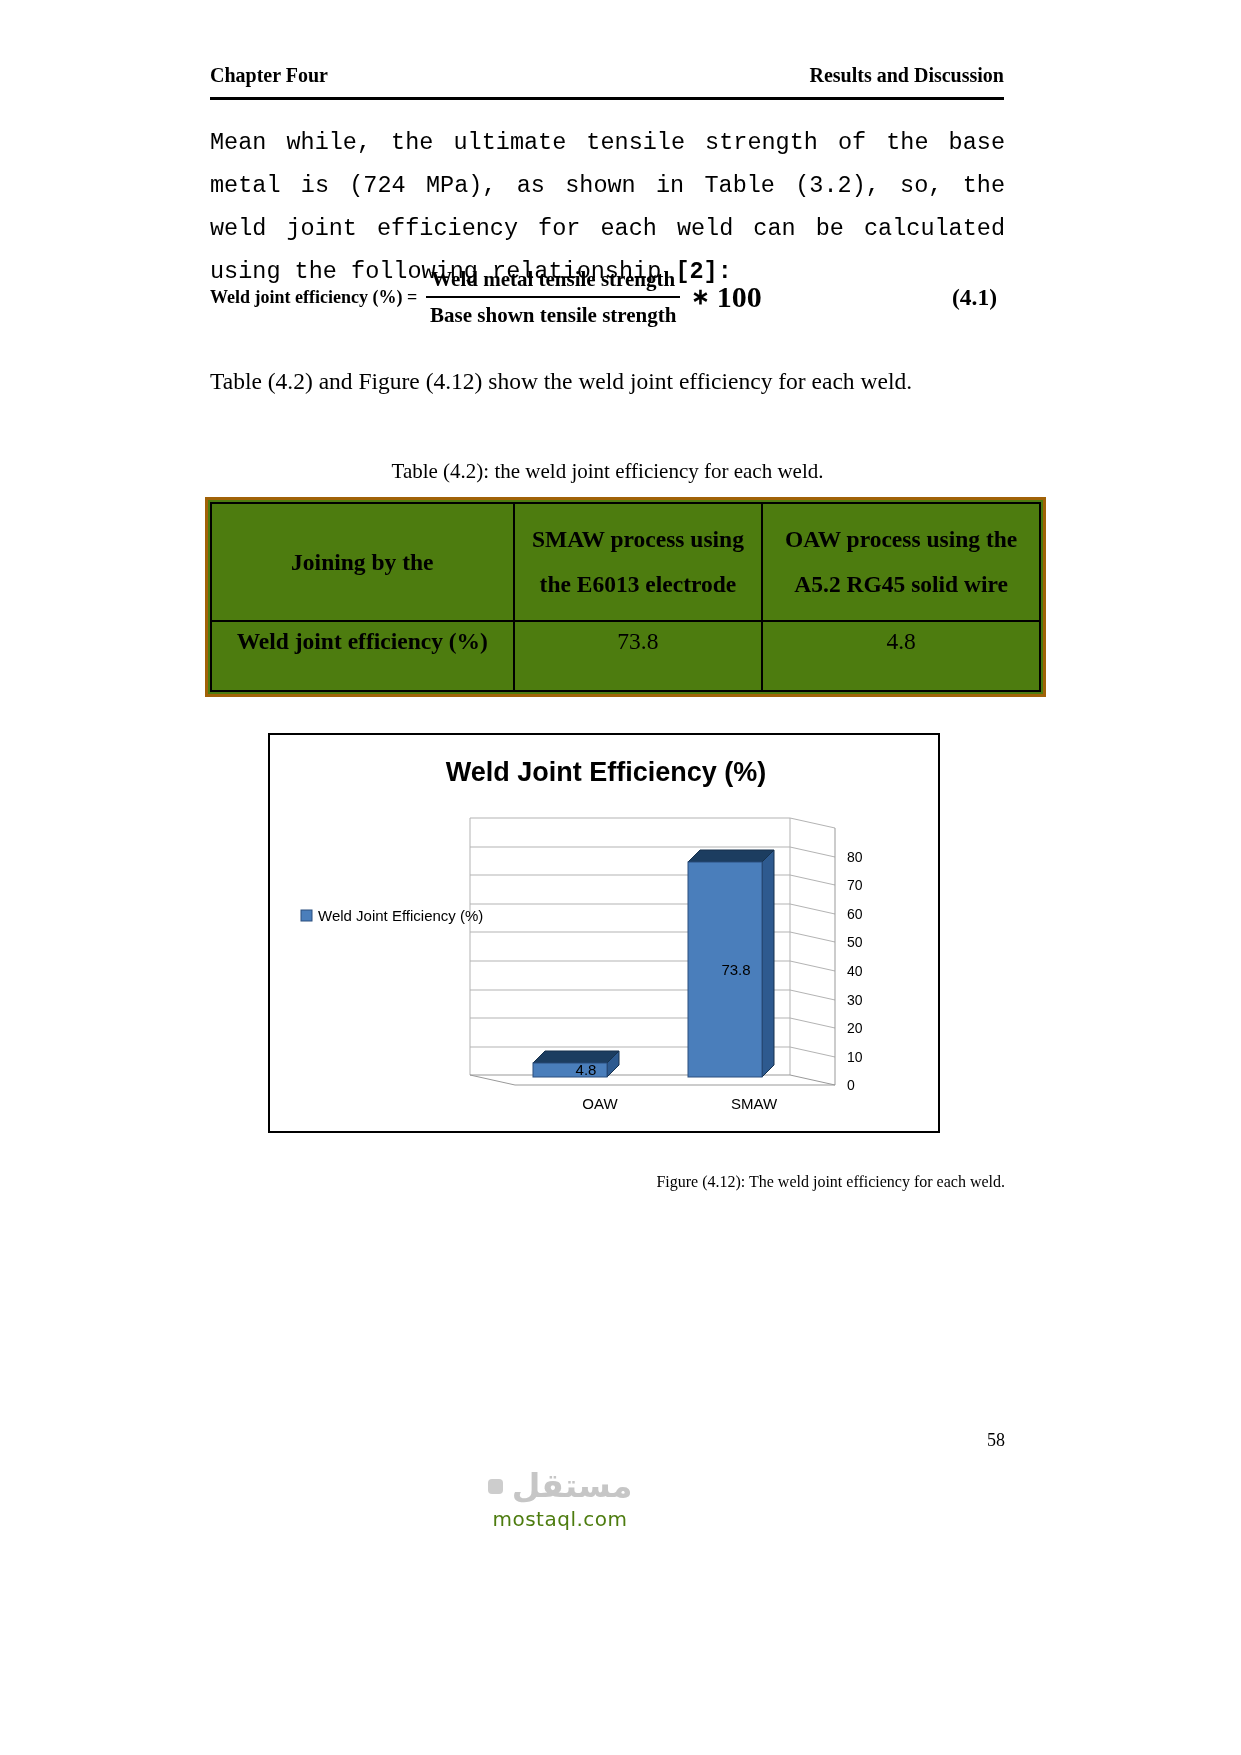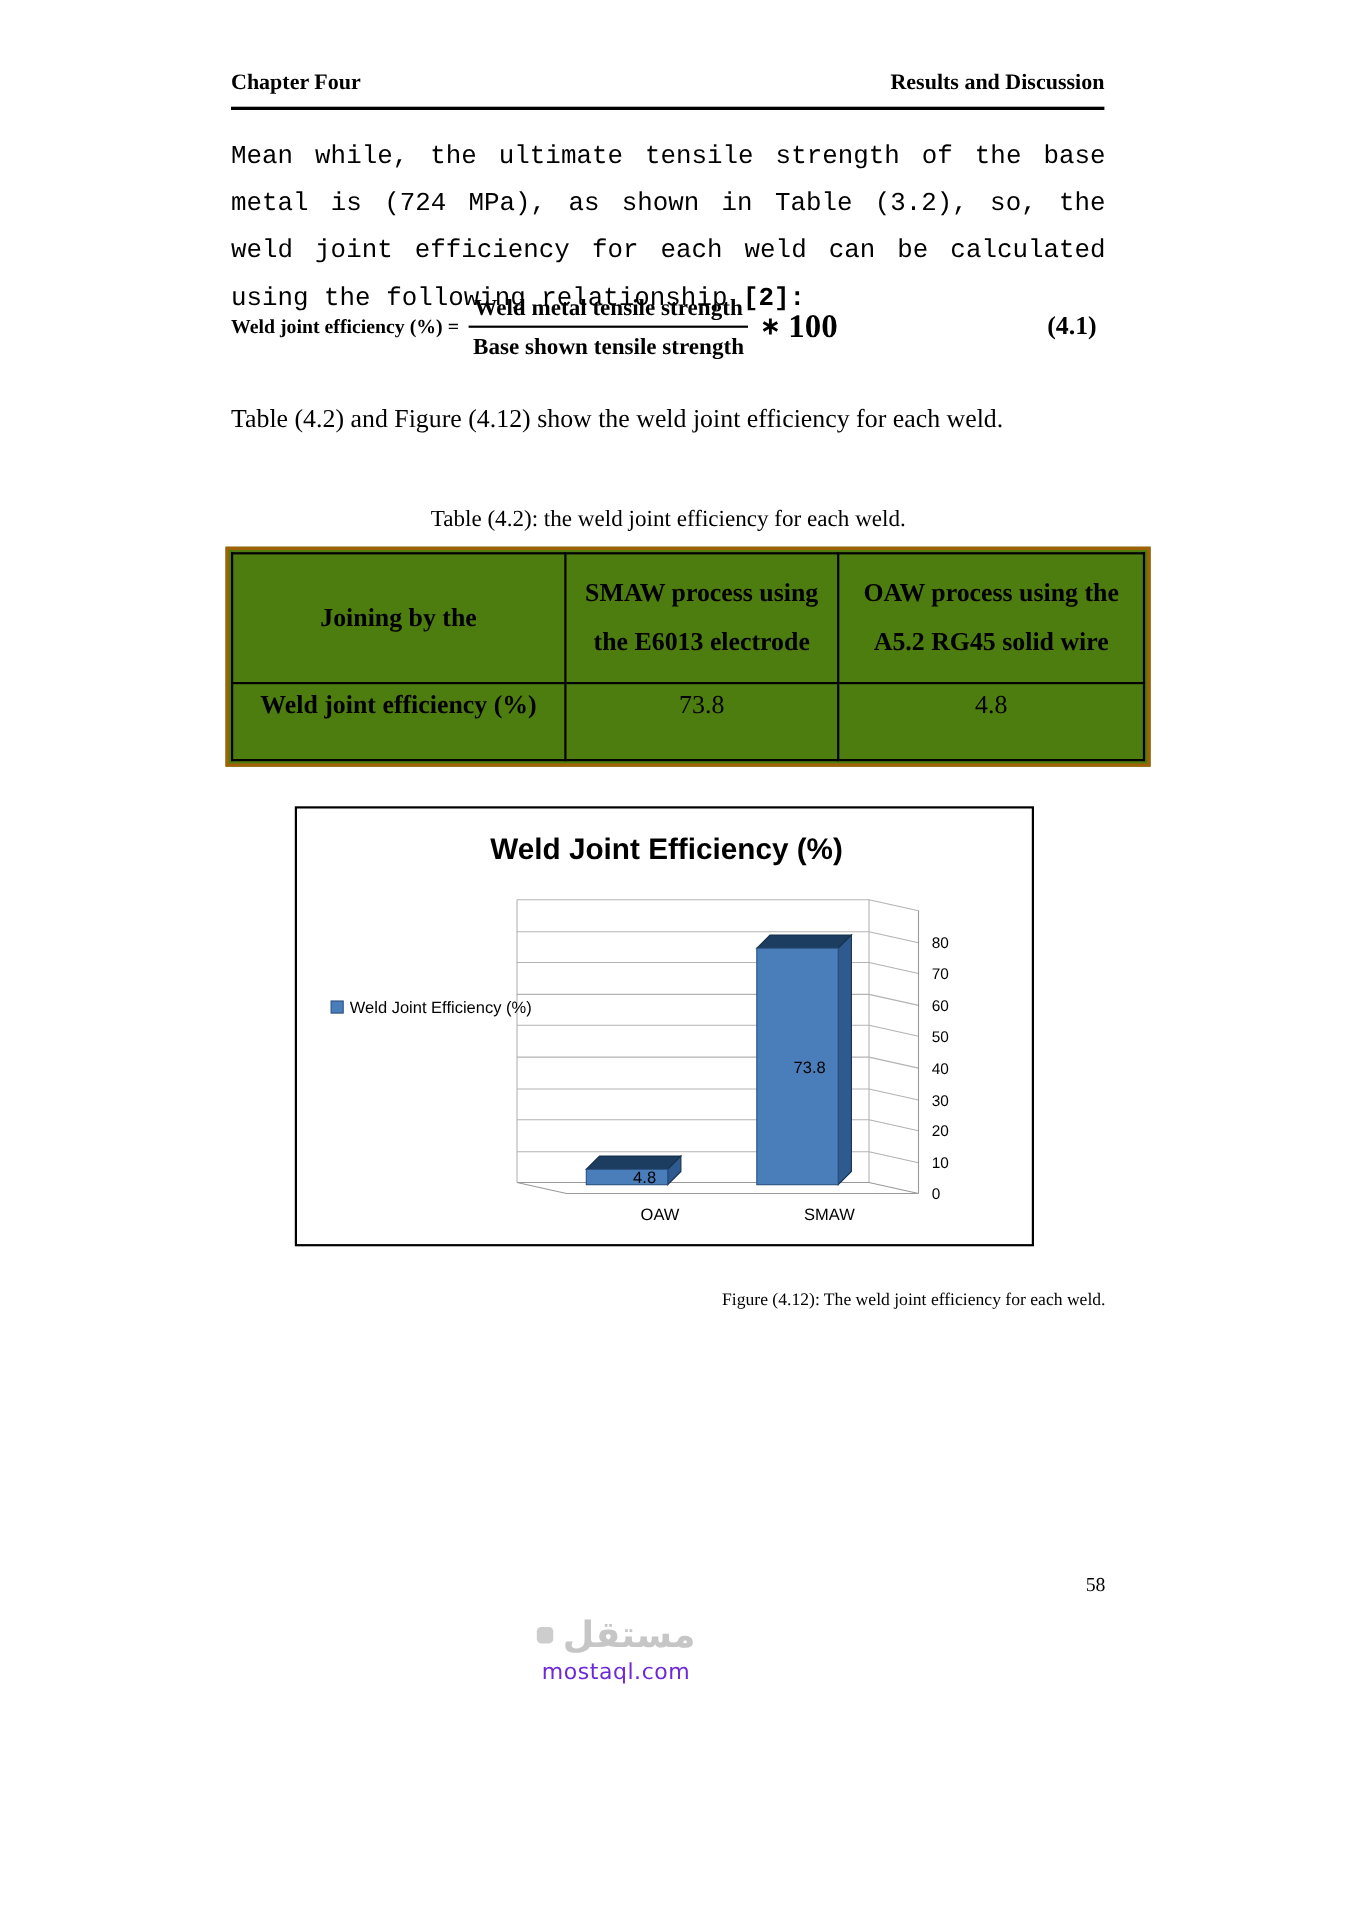--- a/index.html
+++ b/index.html
@@ -83,21 +83,21 @@
   .page-number { position:absolute; left:210px; top:1430px; width:795px; text-align:right; font-size:18px; }
 
   .watermark {
     position:absolute; left:420px; top:1468px; width:280px;
     text-align:center; color:#c6c6c6;
     font-family:"DejaVu Sans", sans-serif;
   }
   .wm-row { display:flex; align-items:center; justify-content:center; gap:9px; }
   .wm-icon { width:15px; height:15px; background:#cdcdcd; border-radius:4px; display:inline-block; }
   .wm-arabic { font-size:33px; font-weight:bold; line-height:1.1; }
-  .wm-domain { font-size:20px; color:#6d28d9; margin-top:3px; letter-spacing:0.5px; }
+  .wm-domain { font-size:20px; color:#4d7c0f; margin-top:3px; letter-spacing:0.5px; }
 </style>
 </head>
 <body>
 
 <div class="page">
 
   <header class="running-head">
     <span>Chapter Four</span>
     <span>Results and Discussion</span>
   </header>

